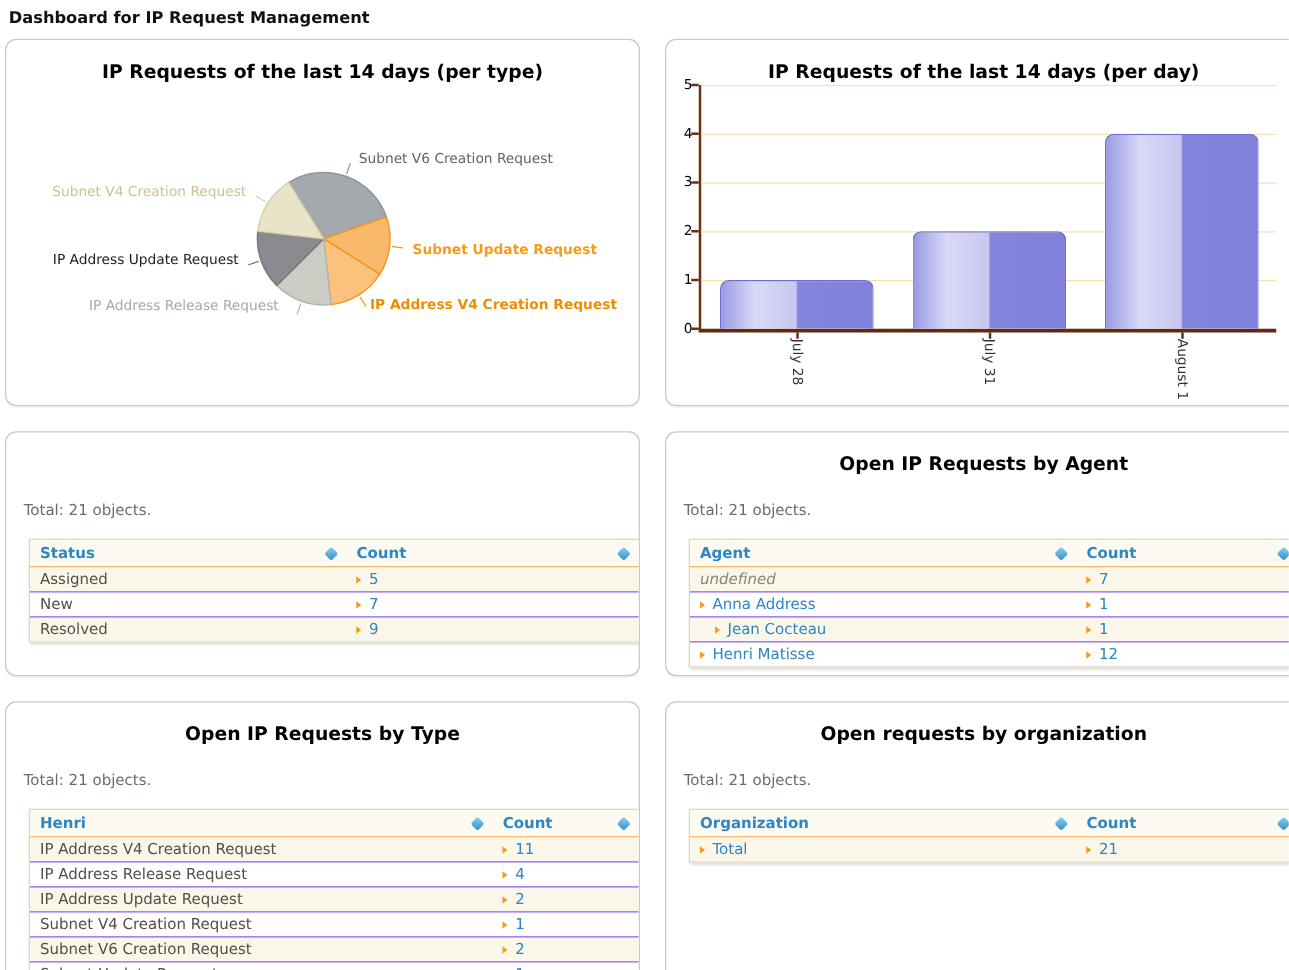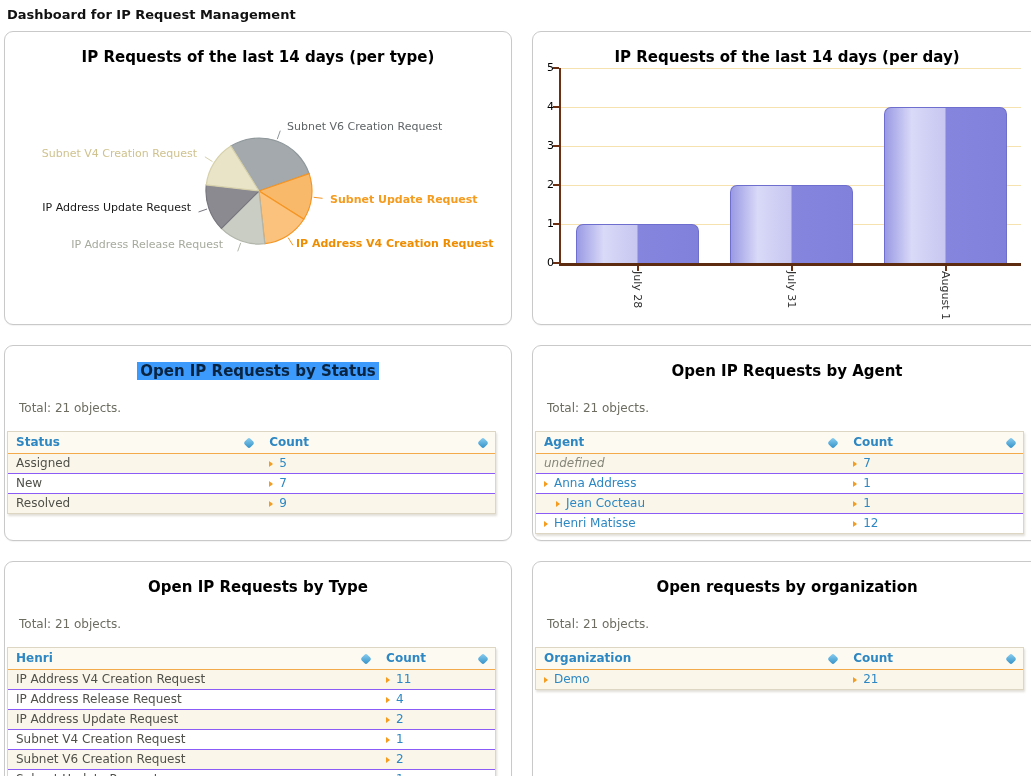--- a/index.html
+++ b/index.html
@@ -21,21 +21,21 @@
   .page-title{font-size:13px;font-weight:bold;color:#111;margin:7px 0 9px 7px;}
   .grid{margin-left:4px;display:grid;grid-template-columns:508px 510px;
     grid-template-rows:294px 196px 233px;gap:20px;width:1025px;}
   .panel{position:relative;background:#fff;border:1px solid var(--panel_border);
     border-radius:9px;box-shadow:0 1px 1px rgba(0,0,0,.05);overflow:hidden;}
   .panel-title{position:absolute;top:16px;left:0;width:100%;text-align:center;
     font-size:15px;font-weight:bold;color:#000;}
   .panel-title .sel{background:var(--selection_bg);color:#082441;padding:0 3px;}
   .total{position:absolute;top:55px;left:14px;font-size:12px;color:var(--total_gray);}
   
-  .tablewrap{position:absolute;top:85px;left:2px;width:489px;}
+  .tablewrap{position:absolute;top:85px;left:18px;width:489px;}
   .dtable{border:1px solid #ddd6c2;background:#fff;font-size:12px;
     box-shadow:1px 2px 2px rgba(190,185,170,.45);}
   .trow{display:flex;}
   .thead{background:#fdfaf2;border-bottom:1px solid var(--header_underline_orange);}
   .brow + .brow{border-top:1px solid #8b5cf6;}
   .alt{background:var(--row_alt_cream);}
   .tcell{padding:0 8px;line-height:19px;height:19px;white-space:nowrap;
     overflow:hidden;box-sizing:border-box;}
   .th{line-height:21px;height:21px;display:flex;justify-content:space-between;
     align-items:center;}
@@ -130,23 +130,20 @@
         <div class="bar" style="left: 169px; height: 78px;"></div>
         <div class="xtick" style="left: 229.5px;"></div>
         <div class="xlab" style="left: 236.5px; top: 203px;">July 31</div>
         <div class="bar" style="left: 323px; height: 156px;"></div>
         <div class="xtick" style="left: 383.5px;"></div>
         <div class="xlab" style="left: 390.5px; top: 203px;">August 1</div>
       </div>
   </div>
 
   <div class="panel">
-    <div class="panel-title">
-      <span class="sel">Open IP Requests by Status</span>
-    </div>
     <div class="total">Total: 21 objects.</div>
     <div class="tablewrap">
         <div class="dtable">
           <div class="trow thead">
             <div class="tcell th" style="width: 52%;">
               <span class="hlabel">Status</span>
               <span class="sorticon"></span>
             </div>
             <div class="tcell th" style="width: 48%;">
               <span class="hlabel">Count</span>
@@ -262,20 +259,20 @@
             <div class="tcell th" style="width: 63.5%;">
               <span class="hlabel">Organization</span>
               <span class="sorticon"></span>
             </div>
             <div class="tcell th" style="width: 36.5%;">
               <span class="hlabel">Count</span>
               <span class="sorticon"></span>
             </div>
           </div>
           <div class="trow brow alt">
-            <div class="tcell" style="width: 63.5%;"><span class="arrow"></span><span class="clink">Demo</span></div>
+            <div class="tcell" style="width: 63.5%;"><span class="arrow"></span><span class="clink">Total</span></div>
             <div class="tcell" style="width: 36.5%;"><span class="arrow"></span><span class="clink">21</span></div>
           </div>
         </div>
       </div>
   </div>
 
 </div>
 
 </body></html>

